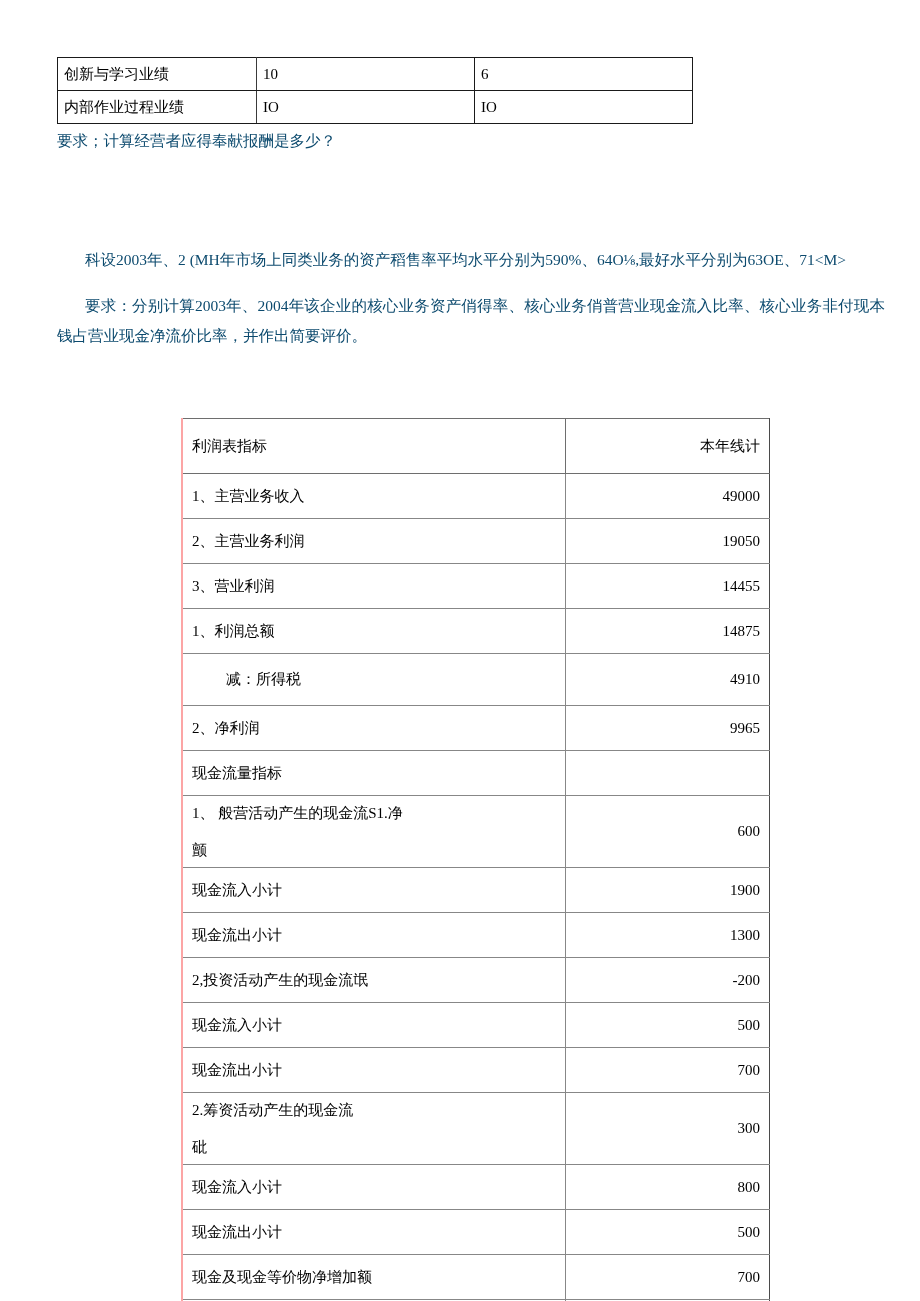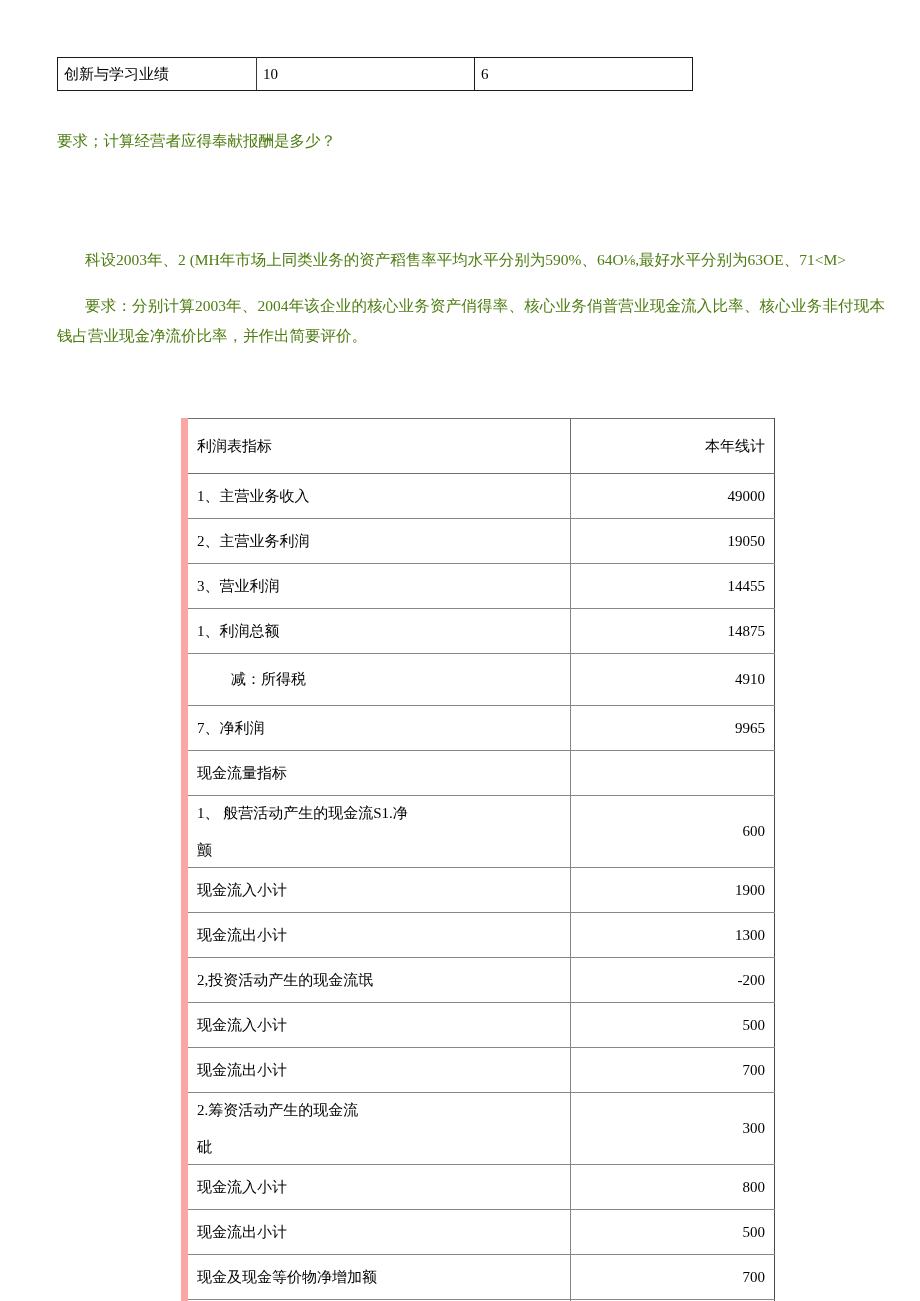--- a/index.html
+++ b/index.html
@@ -50,21 +50,21 @@
     width: 205px;
     text-align: left;
   }
 
   
   .para {
     position: absolute;
     font-size: 15.5px;
     line-height: 30px;
     letter-spacing: 0px;
-    color: #4d7c0f;
+    color: #0c4a6e;
     text-align: justify;
   }
   .p-require1 { left: 57px; top: 126px; width: 420px; }
   .p-13 { left: 57px; top: 155px; width: 828px; text-indent: 28px; }
   .p-sub  { left: 57px; top: 245px; width: 828px; text-indent: 28px; }
   .p-require2 { left: 57px; top: 291px; width: 828px; text-indent: 28px; }
   .p-14 { left: 57px; top: 366px; width: 500px; }
 
   
   .fin-table {
@@ -97,34 +97,39 @@
   .fin-table thead th {
     text-align: center;
     height: 42px;
     border-color: #6e6e6e;
   }
   .fin-table tbody tr { height: 45px; }
   .fin-table tbody tr.tall { height: 72px; }
   .fin-table tbody tr.mid  { height: 52px; }
   .fin-table td.c-name .indent { display: inline-block; padding-left: 34px; }
   .fin-table td.c-name .l2 { display: block; margin-top: 14px; }
-  .fin-table .outer-left { border-left: 7px solid #fca5a5; }
+  .fin-table .outer-left { border-left: 2px solid #fca5a5; }
   .fin-table .outer-right { border-right: 1px solid #4a4a4a; }
 </style>
 </head>
 <body>
 
 <div class="page">
 
   <table class="top-table">
     <tbody>
       <tr>
         <td class="label">创新与学习业绩</td>
         <td class="val">10</td>
         <td class="val">6</td>
+      </tr>
+      <tr>
+        <td class="label">内部作业过程业绩</td>
+        <td class="val">IO</td>
+        <td class="val">IO</td>
       </tr>
     </tbody>
   </table>
 
   <div class="para p-require1">要求；计算经营者应得奉献报酬是多少？</div>
   <div class="para p-sub">科设2003年、2 (MH年市场上同类业务的资产稻售率平均水平分别为590%、64O⅛,最好水平分别为63OE、71&lt;M&gt;</div>
   <div class="para p-require2">要求：分别计算2003年、2004年该企业的核心业务资产俏得率、核心业务俏普营业现金流入比率、核心业务非付现本钱占营业现金净流价比率，并作出简要评价。</div>
 
   <table class="fin-table">
     <thead>
@@ -148,21 +153,21 @@
         </tr>
         <tr>
           <td class="c-name outer-left"><span>1、利润总额</span></td>
           <td class="c-val outer-right">14875</td>
         </tr>
         <tr class="mid">
           <td class="c-name outer-left"><span class="indent">减：所得税</span></td>
           <td class="c-val outer-right">4910</td>
         </tr>
         <tr>
-          <td class="c-name outer-left"><span>7、净利润</span></td>
+          <td class="c-name outer-left"><span>2、净利润</span></td>
           <td class="c-val outer-right">9965</td>
         </tr>
         <tr>
           <td class="c-name outer-left"><span>现金流量指标</span></td>
           <td class="c-val outer-right"></td>
         </tr>
         <tr class="tall">
           <td class="c-name outer-left"><span>1、 般营活动产生的现金流S1.净</span><span class="l2">颤</span></td>
           <td class="c-val outer-right">600</td>
         </tr>

